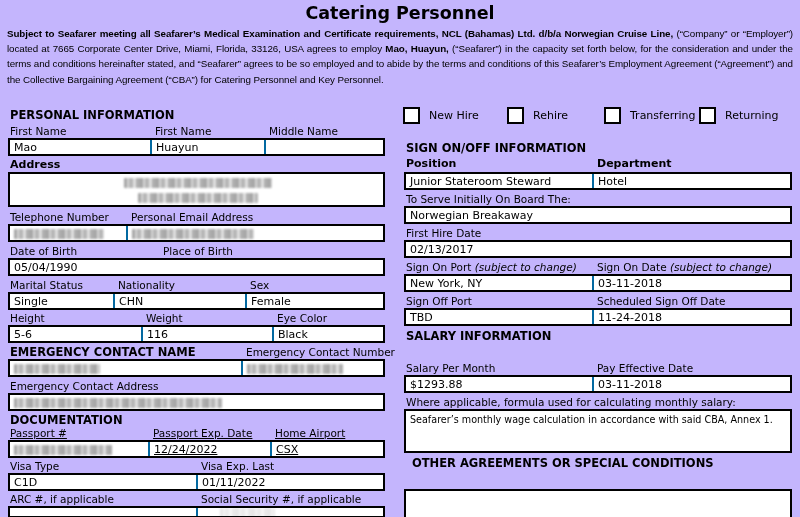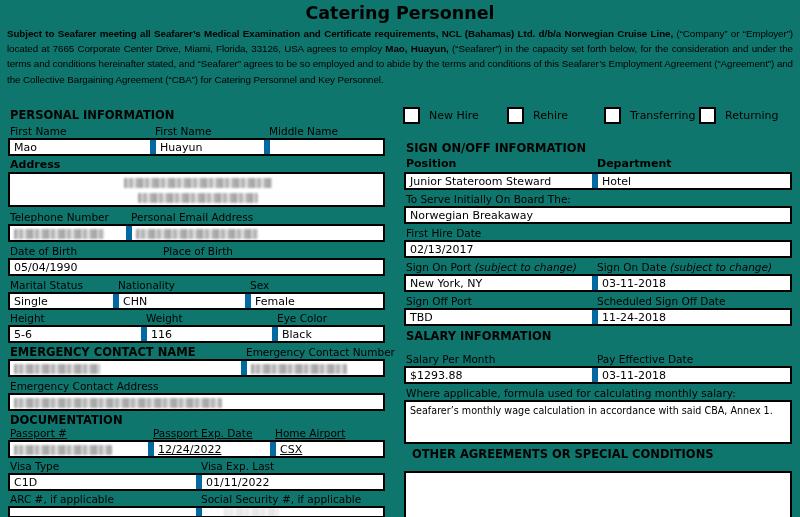--- a/index.html
+++ b/index.html
@@ -1,19 +1,19 @@
 <!DOCTYPE html>
 <html><head>
 <meta charset="utf-8">
 <style>
   * { margin:0; padding:0; box-sizing:border-box; }
   html,body { background:#fff; }
   .page {
     position:relative; width:800px; height:517px; overflow:hidden;
-    background:#0f766e; color:#000;
+    background:#c4b5fd; color:#000;
     font-family:"DejaVu Sans", sans-serif;
   }
   .title {
     text-align:center; font-size:17.5px; font-weight:bold; padding-top:3px;
     letter-spacing:0;
   }
   .intro {
     position:absolute; left:7px; top:26px; width:786px; height:78px;
     font-family:"Liberation Sans", sans-serif;
     font-size:9.8px; line-height:15.2px; letter-spacing:-0.08px;
@@ -27,21 +27,21 @@
   .col-right { left:404px; width:388px; }
 
   .sec-h { font-size:11.5px; font-weight:bold; line-height:14px; padding-left:2px; }
   .lrow { display:grid; font-size:10.5px; line-height:13px; }
   .lrow > span { padding-left:7px; white-space:nowrap; overflow:visible; }
   .lrow > span:first-child { padding-left:2px; }
   .lrow .hdr { font-size:11.5px; font-weight:bold; }
 
   .vrow { display:grid; border:2px solid #000; background:#fff; }
   .vrow > .val {
-    border-left:6px solid #0369a1; font-size:11px; line-height:13px;
+    border-left:2px solid #0369a1; font-size:11px; line-height:13px;
     padding:1px 2px 0 4px; white-space:nowrap; overflow:hidden;
     display:flex; align-items:center;
   }
   .vrow > .val:first-child { border-left:none; }
   .h18 { height:18px; }
   .h35 { height:35px; }
   .h44 { height:44px; }
   .h64 { height:64px; }
   .h12b { height:12px; }
 
@@ -64,21 +64,21 @@
   .addr-cell { flex-direction:column; align-items:flex-start; justify-content:center; gap:5px; }
 
   .cb-row { position:relative; height:18px; margin-top:2px; }
   .cb-item { position:absolute; top:0; display:flex; align-items:center; height:18px; }
   .cb-box { width:17px; height:17px; border:2px solid #000; background:#fff; display:inline-block; }
   .cb-lbl { margin-left:9px; font-size:11px; line-height:17px; }
 
   .formula-cell { font-size:9.6px !important; align-items:flex-start !important; padding-top:2px !important; }
   .top-align { align-items:flex-start !important; padding-top:2px !important; }
 
-  .mt1{margin-top:10px}.mt2{margin-top:2px}.mt3{margin-top:3px}.mt4{margin-top:4px}
+  .mt1{margin-top:19px}.mt2{margin-top:2px}.mt3{margin-top:3px}.mt4{margin-top:4px}
   .mt17{margin-top:17px}
 </style>
 </head>
 <body>
 
 <div class="page">
 
   <div class="title">Catering Personnel</div>
 
   <p class="intro"><span class="b">Subject to Seafarer meeting all Seafarer’s Medical Examination and Certificate requirements, NCL (Bahamas) Ltd. d/b/a Norwegian Cruise Line,</span><span>  (“Company” or “Employer”) located at 7665 Corporate Center Drive, Miami, Florida, 33126, USA agrees to employ </span><span class="b">Mao, Huayun,</span><span> (“Seafarer”) in the capacity set forth below, for the consideration and under the terms and conditions hereinafter stated, and “Seafarer” agrees to be so employed and to abide by the terms and conditions of this Seafarer’s Employment Agreement (“Agreement”) and the Collective Bargaining Agreement (“CBA”) for Catering Personnel and Key Personnel.</span></p>

